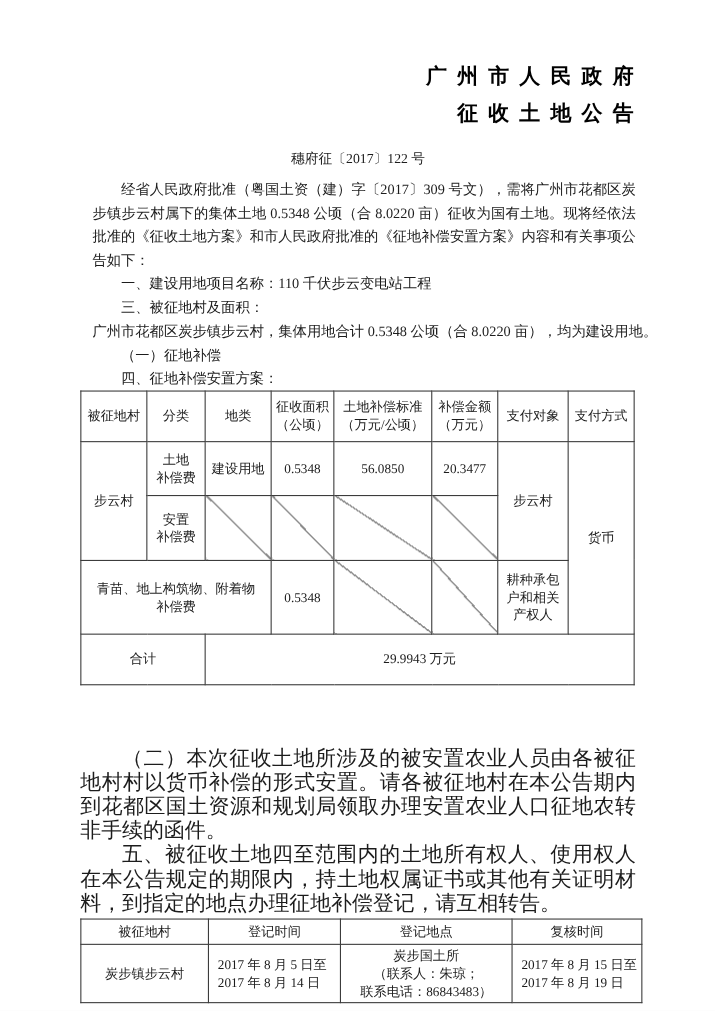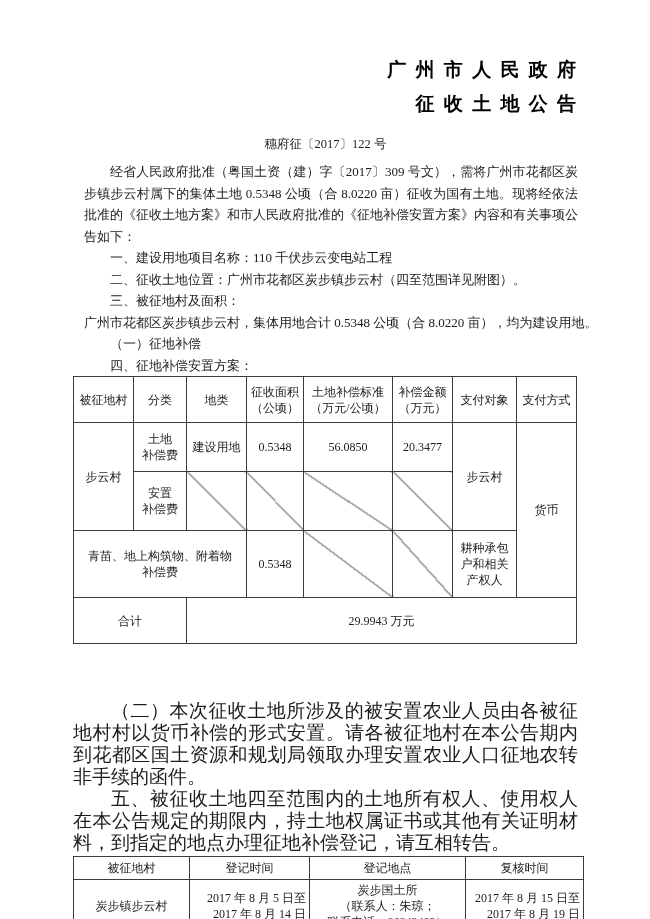--- a/index.html
+++ b/index.html
@@ -59,36 +59,35 @@
       #8a8a8a calc(50% - 0.7px),
       #8a8a8a calc(50% + 0.7px),
       transparent calc(50% + 0.7px));
   }
 
   .body-block2 { margin-top: 56px; font-size: 19px; line-height: 22px; text-align: justify; }
 
   table.reg { width: 510px; margin-top: 2px; }
   .hrow2 { height: 23px; }
   .drow  { height: 51px; }
-  table.reg td.al { text-align: right; padding-left: 8px; }
+  table.reg td.al { text-align: left; padding-left: 8px; }
 </style>
 </head>
 <body>
 
 <div class="page">
   <div class="doc">
 
     <h1 class="org-title">广 州 市 人 民 政 府</h1>
     <h2 class="doc-title">征 收 土 地 公 告</h2>
     <div class="doc-number">穗府征〔2017〕122 号</div>
 
     <div class="body-block">
       <p class="ind">经省人民政府批准（粤国土资（建）字〔2017〕309 号文），需将广州市花都区炭步镇步云村属下的集体土地 0.5348 公顷（合 8.0220 亩）征收为国有土地。现将经依法批准的《征收土地方案》和市人民政府批准的《征地补偿安置方案》内容和有关事项公告如下：</p>
       <p class="ind">一、建设用地项目名称：110 千伏步云变电站工程</p>
-      <p class="ind">二、征收土地位置：广州市花都区炭步镇步云村（四至范围详见附图）。</p>
       <p class="ind">三、被征地村及面积：</p>
       <p class="one-line">广州市花都区炭步镇步云村，集体用地合计 0.5348 公顷（合 8.0220 亩），均为建设用地。</p>
       <p class="ind">（一）征地补偿</p>
       <p class="ind">四、征地补偿安置方案：</p>
     </div>
 
     <table class="t comp">
       <colgroup>
         <col style="width:60px">
           <col style="width:53px">

